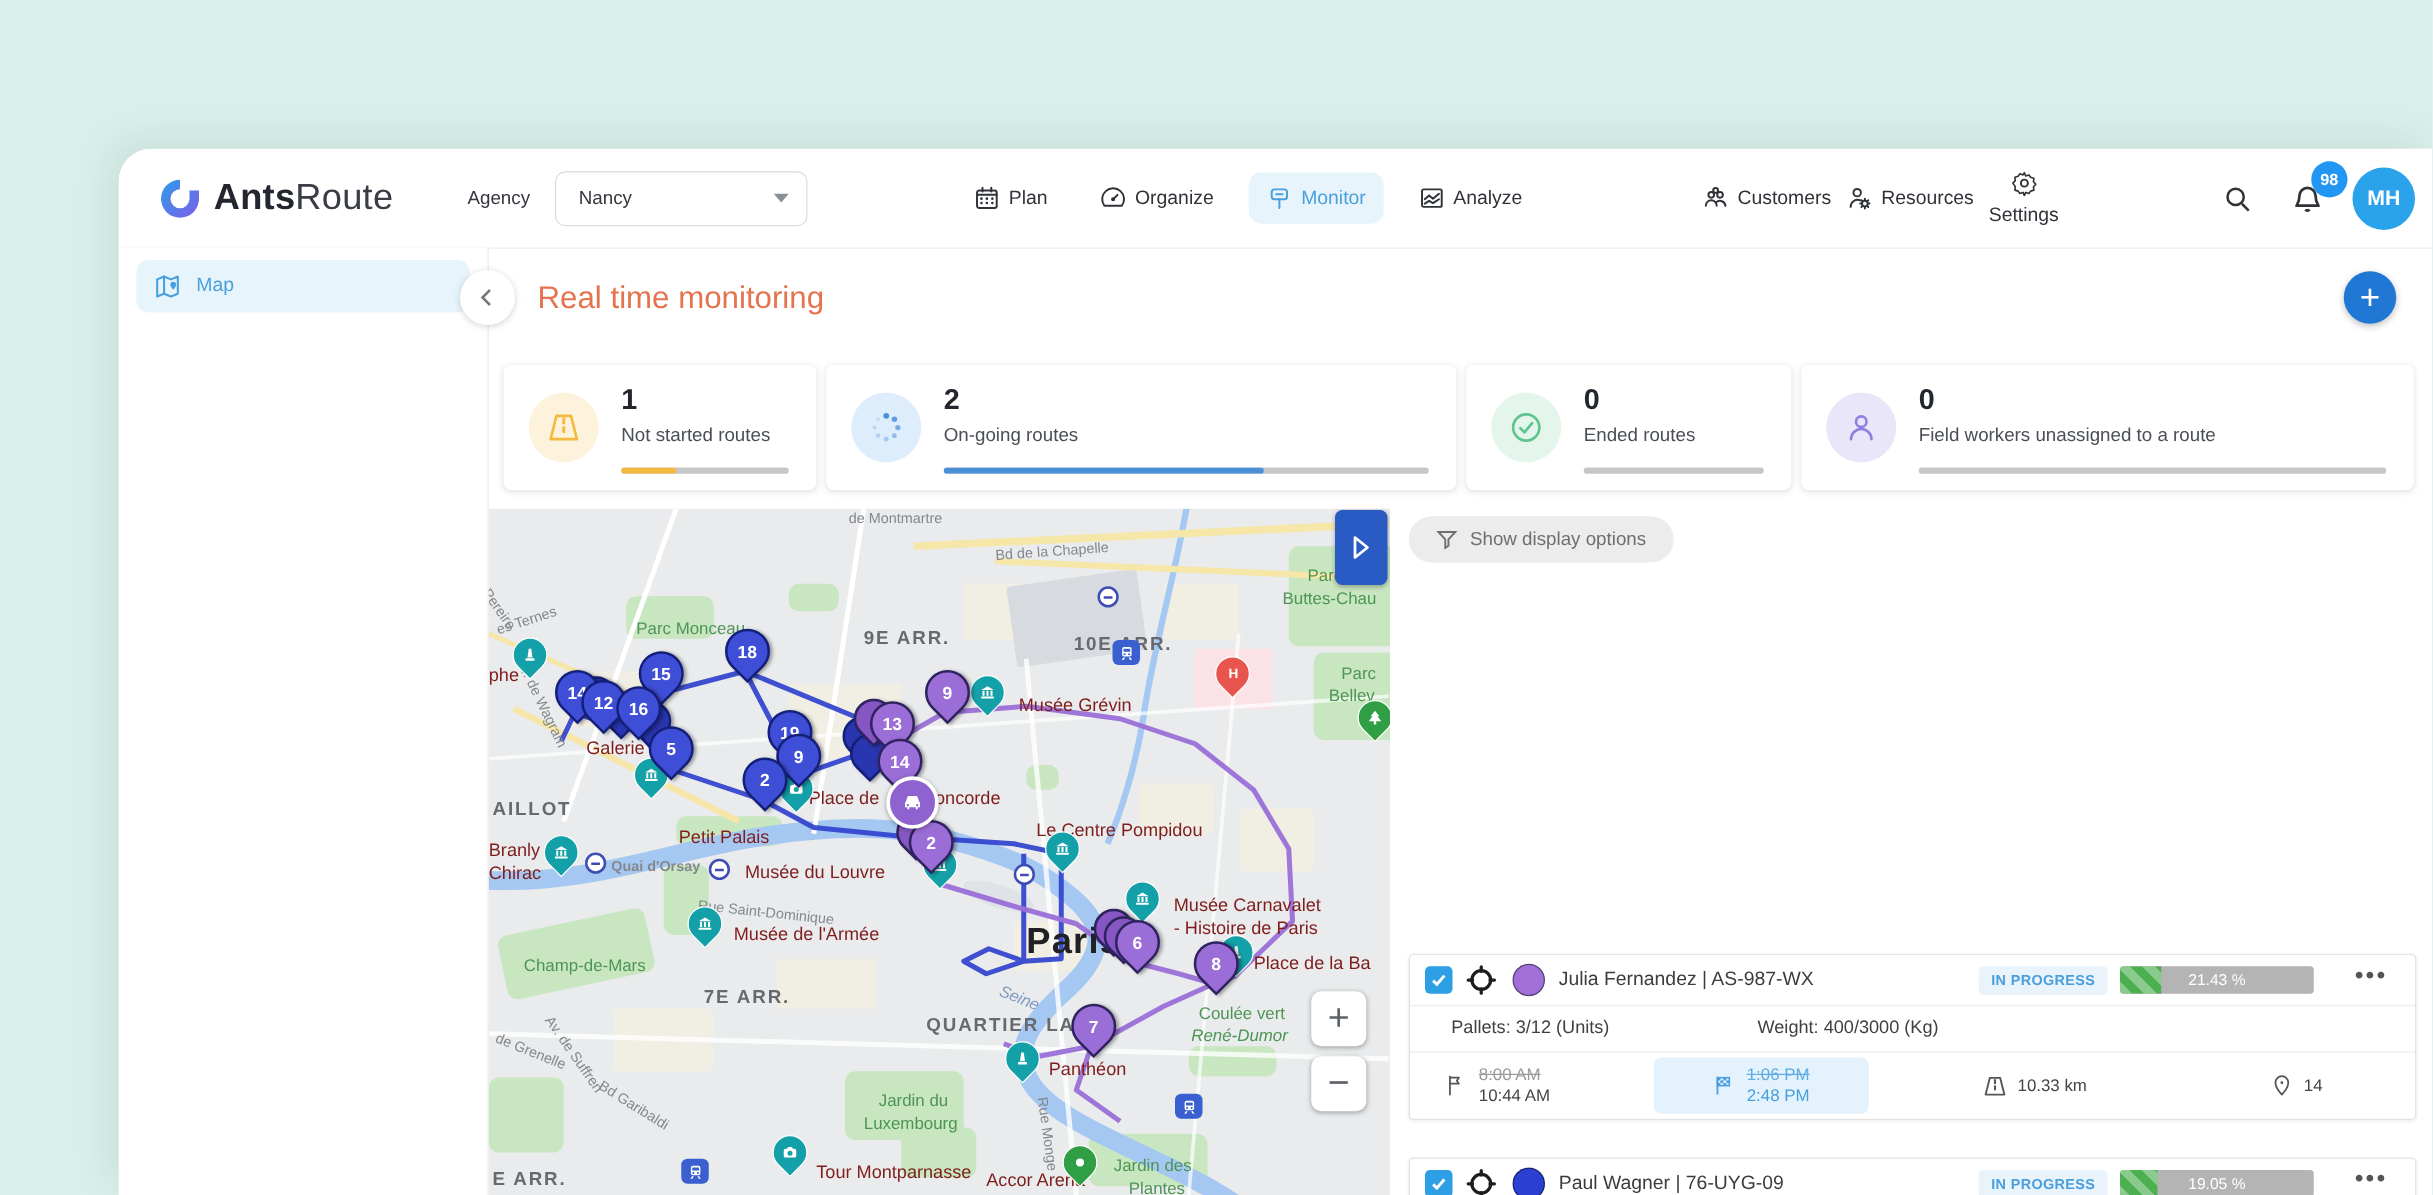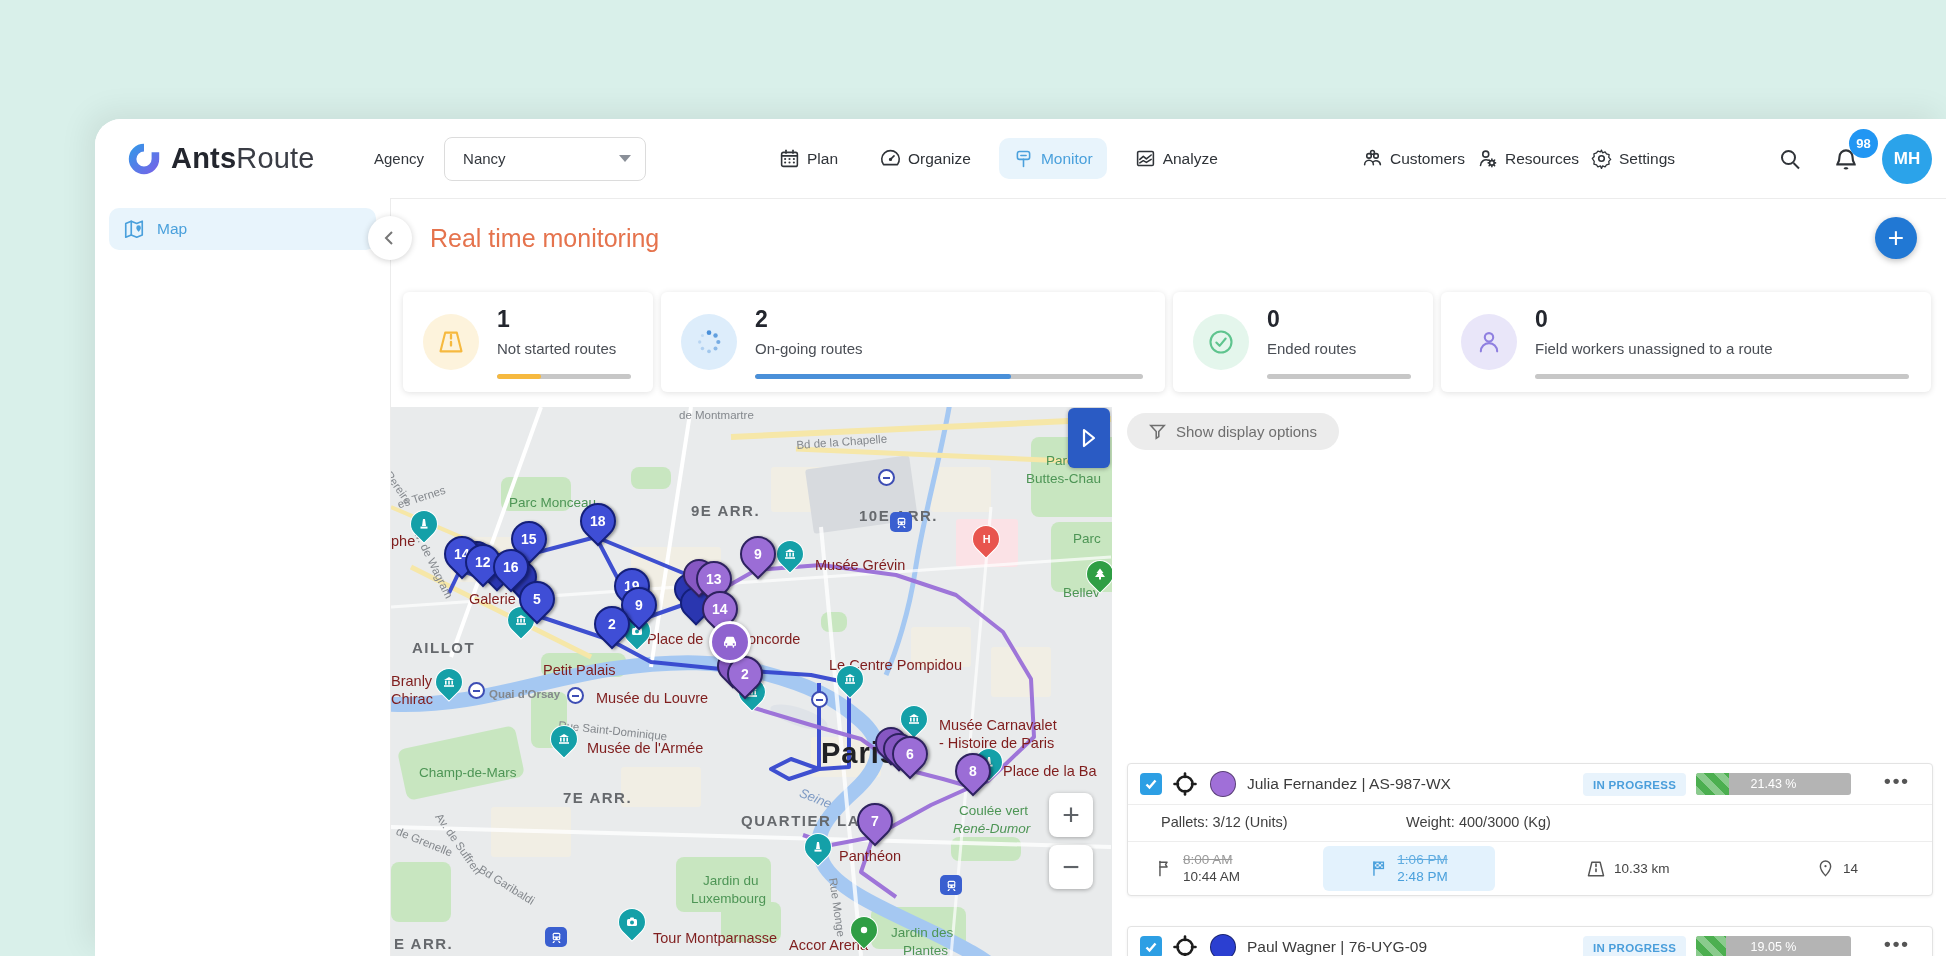--- a/index.html
+++ b/index.html
@@ -199,21 +199,21 @@
     <span style="display:flex">
               <svg width="22" height="22" viewBox="0 0 24 24" fill="none" stroke="currentColor" stroke-width="1.8" stroke-linejoin="round" stroke-linecap="round">
                 <circle cx="10" cy="7" r="3.4"></circle>
                 <path d="M4 20 a6.5 6.5 0 0 1 9-6"></path>
                 <circle cx="17" cy="17" r="2.6"></circle>
                 <path d="M17 13.5 v-1 M17 21.5 v-1 M13.8 17 h-1 M21.2 17 h-1 M14.7 14.7 l-.8-.8 M20.1 20.1 l-.8-.8 M14.7 19.3 l-.8.8 M20.1 13.9 l-.8.8"></path>
               </svg>
             </span>
     <span>Resources</span>
           </div>
-          <div class="nav-item" style="padding:10px 2px;">
+          <div class="nav-item" style="padding:10px 2px;flex-direction:column;">
     <span style="display:flex">
               <svg width="22" height="22" viewBox="0 0 24 24" fill="none" stroke="currentColor" stroke-width="1.8" stroke-linejoin="round" stroke-linecap="round">
                 <circle cx="12" cy="12" r="3.2"></circle>
                 <path d="M12 2.5 l1.2 3 2.9-1 1.6 2.2 3 .9-.4 3.1 2.2 2.3-2.2 2.3.4 3.1-3 .9-1.6 2.2-2.9-1-1.2 3-1.2-3-2.9 1-1.6-2.2-3-.9.4-3.1L1.5 12l2.2-2.3-.4-3.1 3-.9L7.9 3.5l2.9 1z" stroke-width="1.5"></path>
               </svg>
             </span>
     <span>Settings</span>
           </div>
         </div>
       <div class="grp" style="left:1675px;gap:16px;">
@@ -368,40 +368,40 @@
  </g>
  <g stroke="#9a6fd8" stroke-width="4" fill="none" stroke-linejoin="round" opacity=".95">
   <path d="M365,163 L321,188 L306,184 L327,218 L336,232 L344,275 L352,283 L360,300 L420,318 L470,332 L498,352 L517,363 L552,372 L580,380 L540,398 L482,430 L440,438 L412,428"></path>
   <path d="M365,163 L430,158 L505,168 L565,188 L612,225 L640,272 L643,330 L597,374 L580,380"></path>
   <path d="M482,430 L470,465 L505,490"></path>
  </g>
         </svg>
       <div id="map-labels">
           <div class="map-label lab-district" style="left:300px;top:95px;">9E ARR.</div>
           <div class="map-label lab-district" style="left:468px;top:100px;">10E ARR.</div>
-          <div class="map-label lab-district" style="left:21px;top:232px;">AILLOT</div>
+          <div class="map-label lab-district" style="left:3px;top:232px;">AILLOT</div>
           <div class="map-label lab-district" style="left:172px;top:382px;">7E ARR.</div>
           <div class="map-label lab-district" style="left:3px;top:528px;">E ARR.</div>
           <div class="map-label lab-district" style="left:350px;top:405px;">QUARTIER LAT</div>
           <div class="map-label lab-street" style="left:288px;top:2px;">de Montmartre</div>
           <div class="map-label lab-street" style="left:405px;top:32px;transform:rotate(-4deg);transform-origin:left top;">Bd de la Chapelle</div>
           <div class="map-label lab-street" style="left:5px;top:92px;transform:rotate(-18deg);transform-origin:left top;">es Ternes</div>
           <div class="map-label lab-street" style="left:30px;top:118px;transform:rotate(64deg);transform-origin:left top;">Av. de Wagram</div>
           <div class="map-label lab-street" style="left:-8px;top:48px;transform:rotate(55deg);transform-origin:left top;">Bd Pereire</div>
           <div class="map-label lab-street" style="left:98px;top:281px;font-weight:bold;">Quai d'Orsay</div>
           <div class="map-label lab-street" style="left:168px;top:312px;transform:rotate(6deg);transform-origin:left top;">Rue Saint-Dominique</div>
           <div class="map-label lab-street" style="left:52px;top:404px;transform:rotate(55deg);transform-origin:left top;">Av. de Suffren</div>
           <div class="map-label lab-street" style="left:8px;top:418px;transform:rotate(22deg);transform-origin:left top;">de Grenelle</div>
           <div class="map-label lab-street" style="left:92px;top:456px;transform:rotate(32deg);transform-origin:left top;">Bd Garibaldi</div>
           <div class="map-label lab-street" style="left:448px;top:470px;transform:rotate(82deg);transform-origin:left top;">Rue Monge</div>
           <div class="map-label lab-park" style="left:118px;top:88px;">Parc Monceau</div>
           <div class="map-label lab-park" style="left:655px;top:46px;">Parc de</div>
           <div class="map-label lab-park" style="left:635px;top:64px;">Buttes-Chau</div>
           <div class="map-label lab-park" style="left:682px;top:124px;">Parc</div>
-          <div class="map-label lab-park" style="left:672px;top:142px;margin-top:36px;">Bellev</div>
+          <div class="map-label lab-park" style="left:672px;top:142px;">Bellev</div>
           <div class="map-label lab-park" style="left:28px;top:358px;">Champ-de-Mars</div>
           <div class="map-label lab-park" style="left:312px;top:466px;">Jardin du</div>
           <div class="map-label lab-park" style="left:300px;top:484px;">Luxembourg</div>
           <div class="map-label lab-park" style="left:500px;top:518px;">Jardin des</div>
           <div class="map-label lab-park" style="left:512px;top:536px;">Plantes</div>
           <div class="map-label lab-park" style="left:568px;top:396px;">Coulée vert</div>
           <div class="map-label lab-park" style="left:562px;top:414px;font-style:italic;">René-Dumor</div>
           <div class="map-label lab-poi" style="left:0px;top:126px;">phe</div>
           <div class="map-label lab-poi" style="left:424px;top:150px;">Musée Grévin</div>
           <div class="map-label lab-poi" style="left:78px;top:184px;">Galerie</div>

